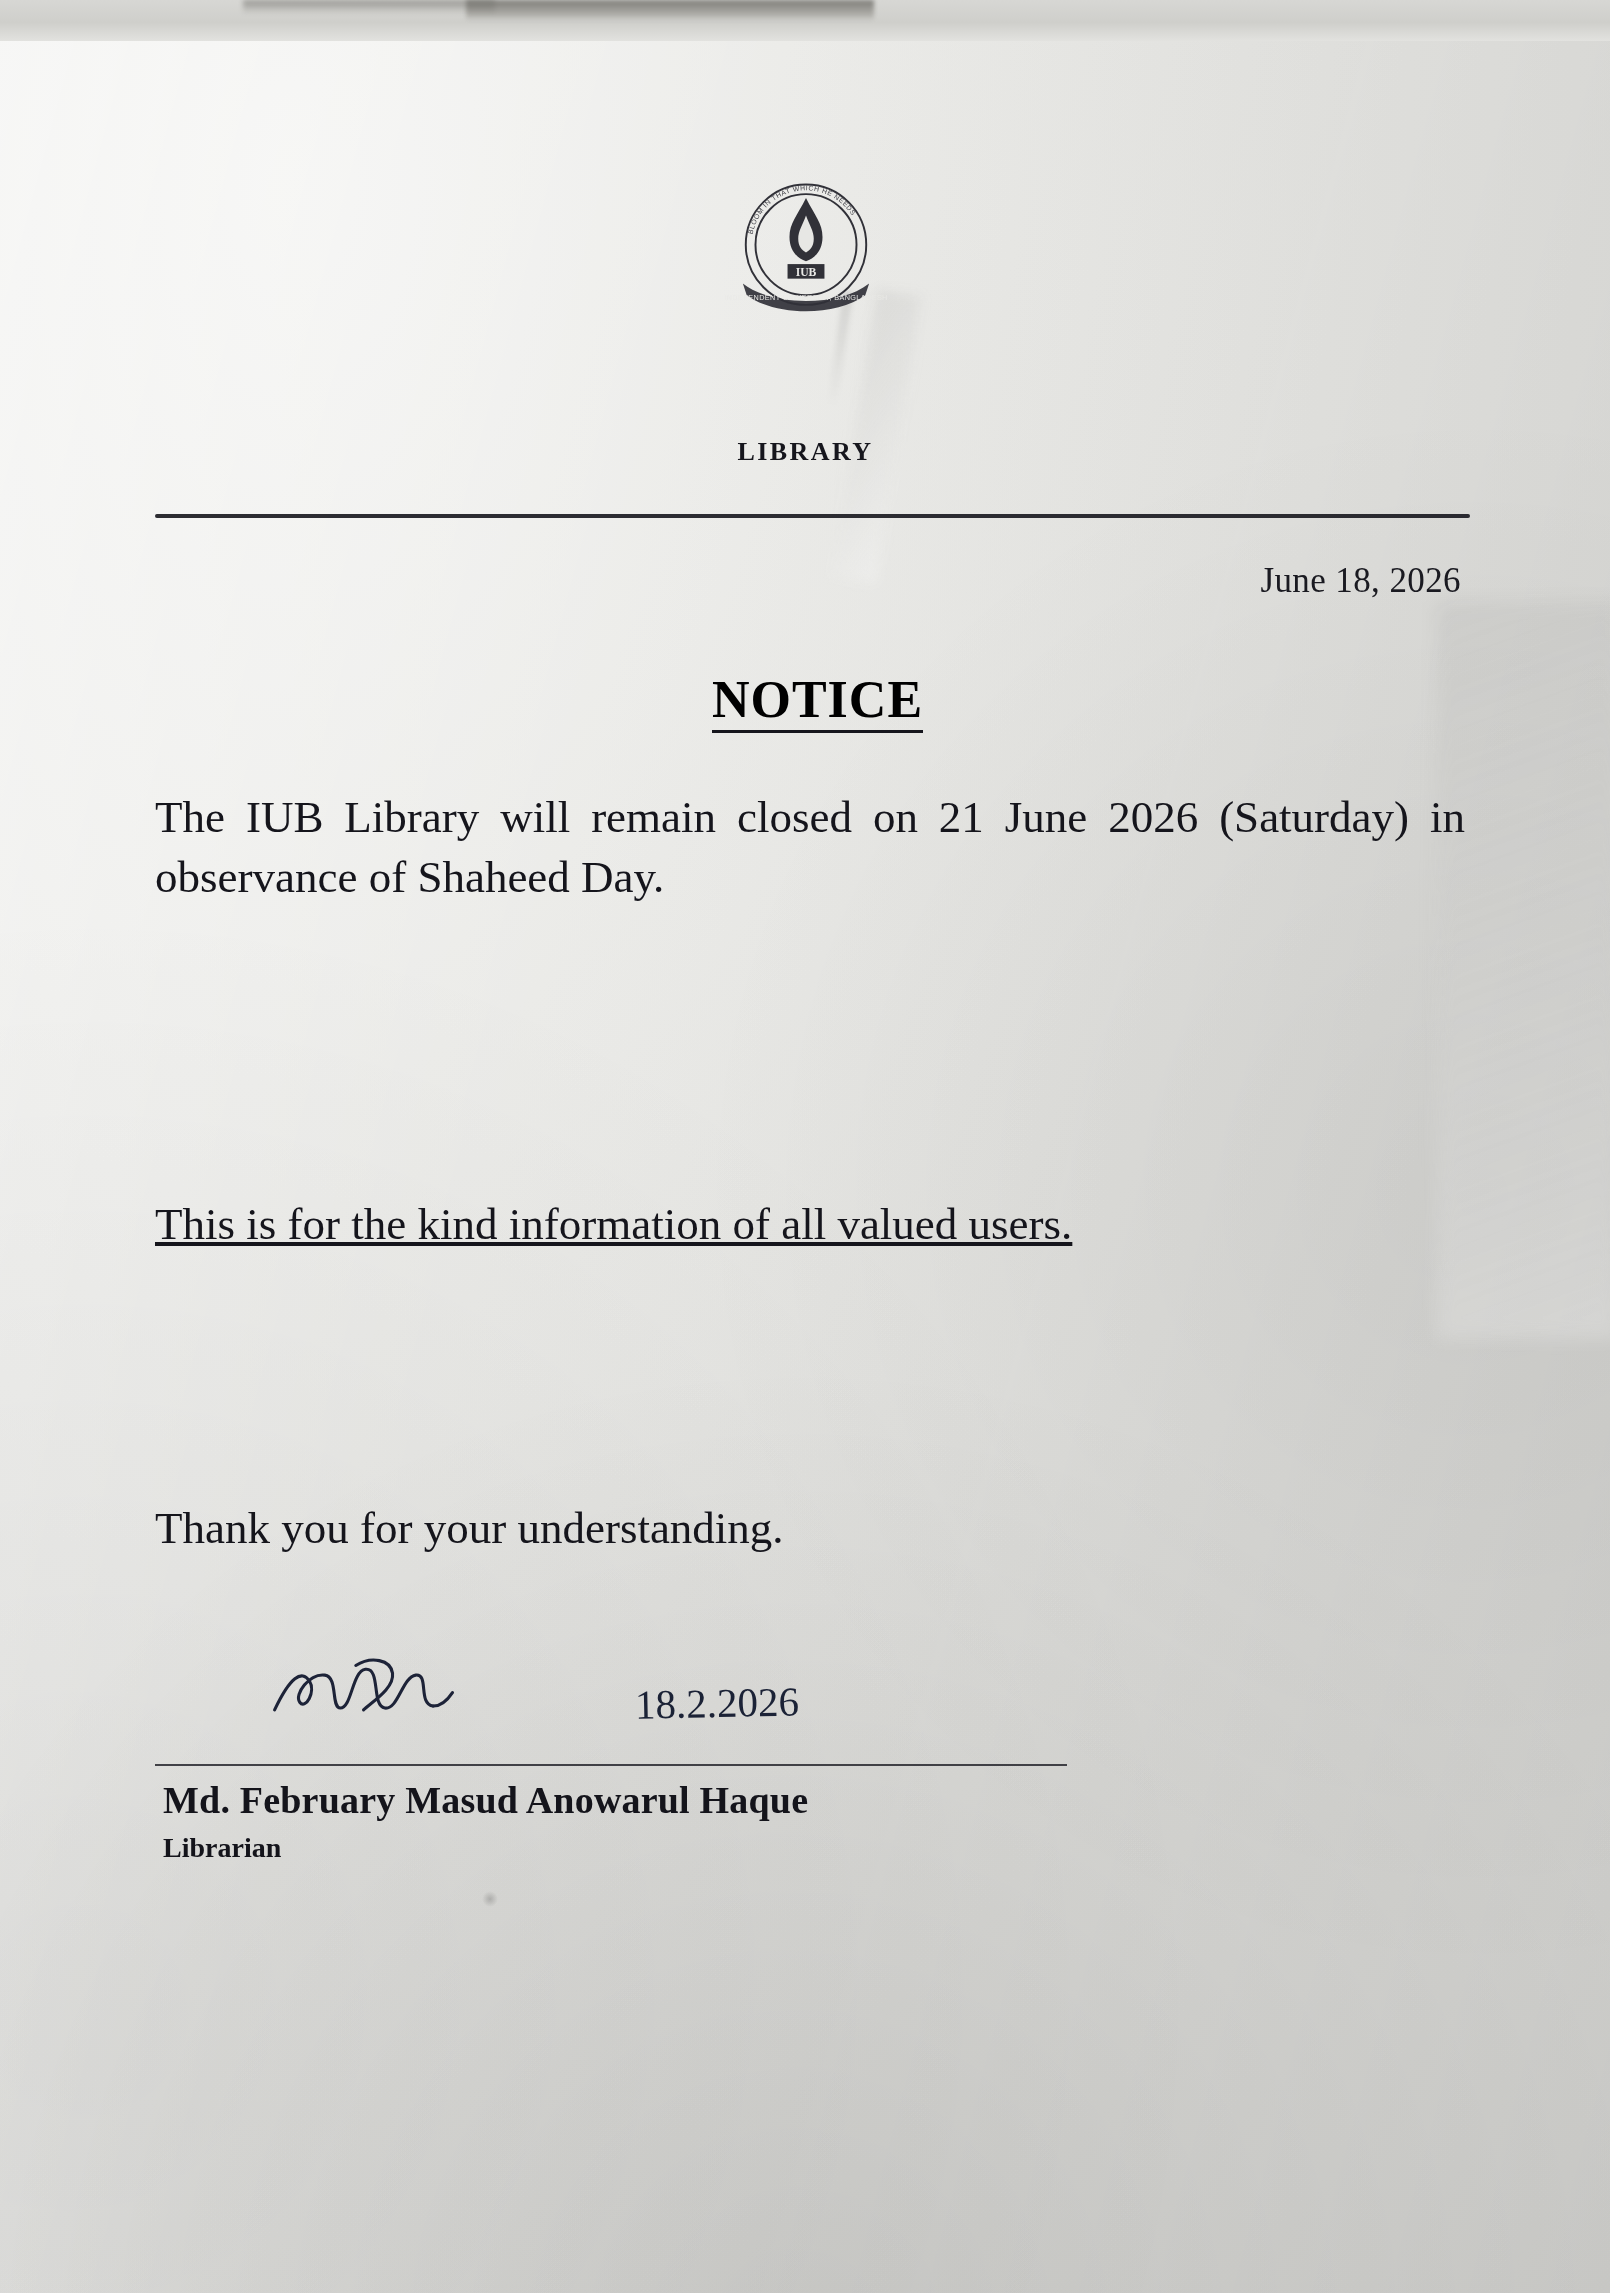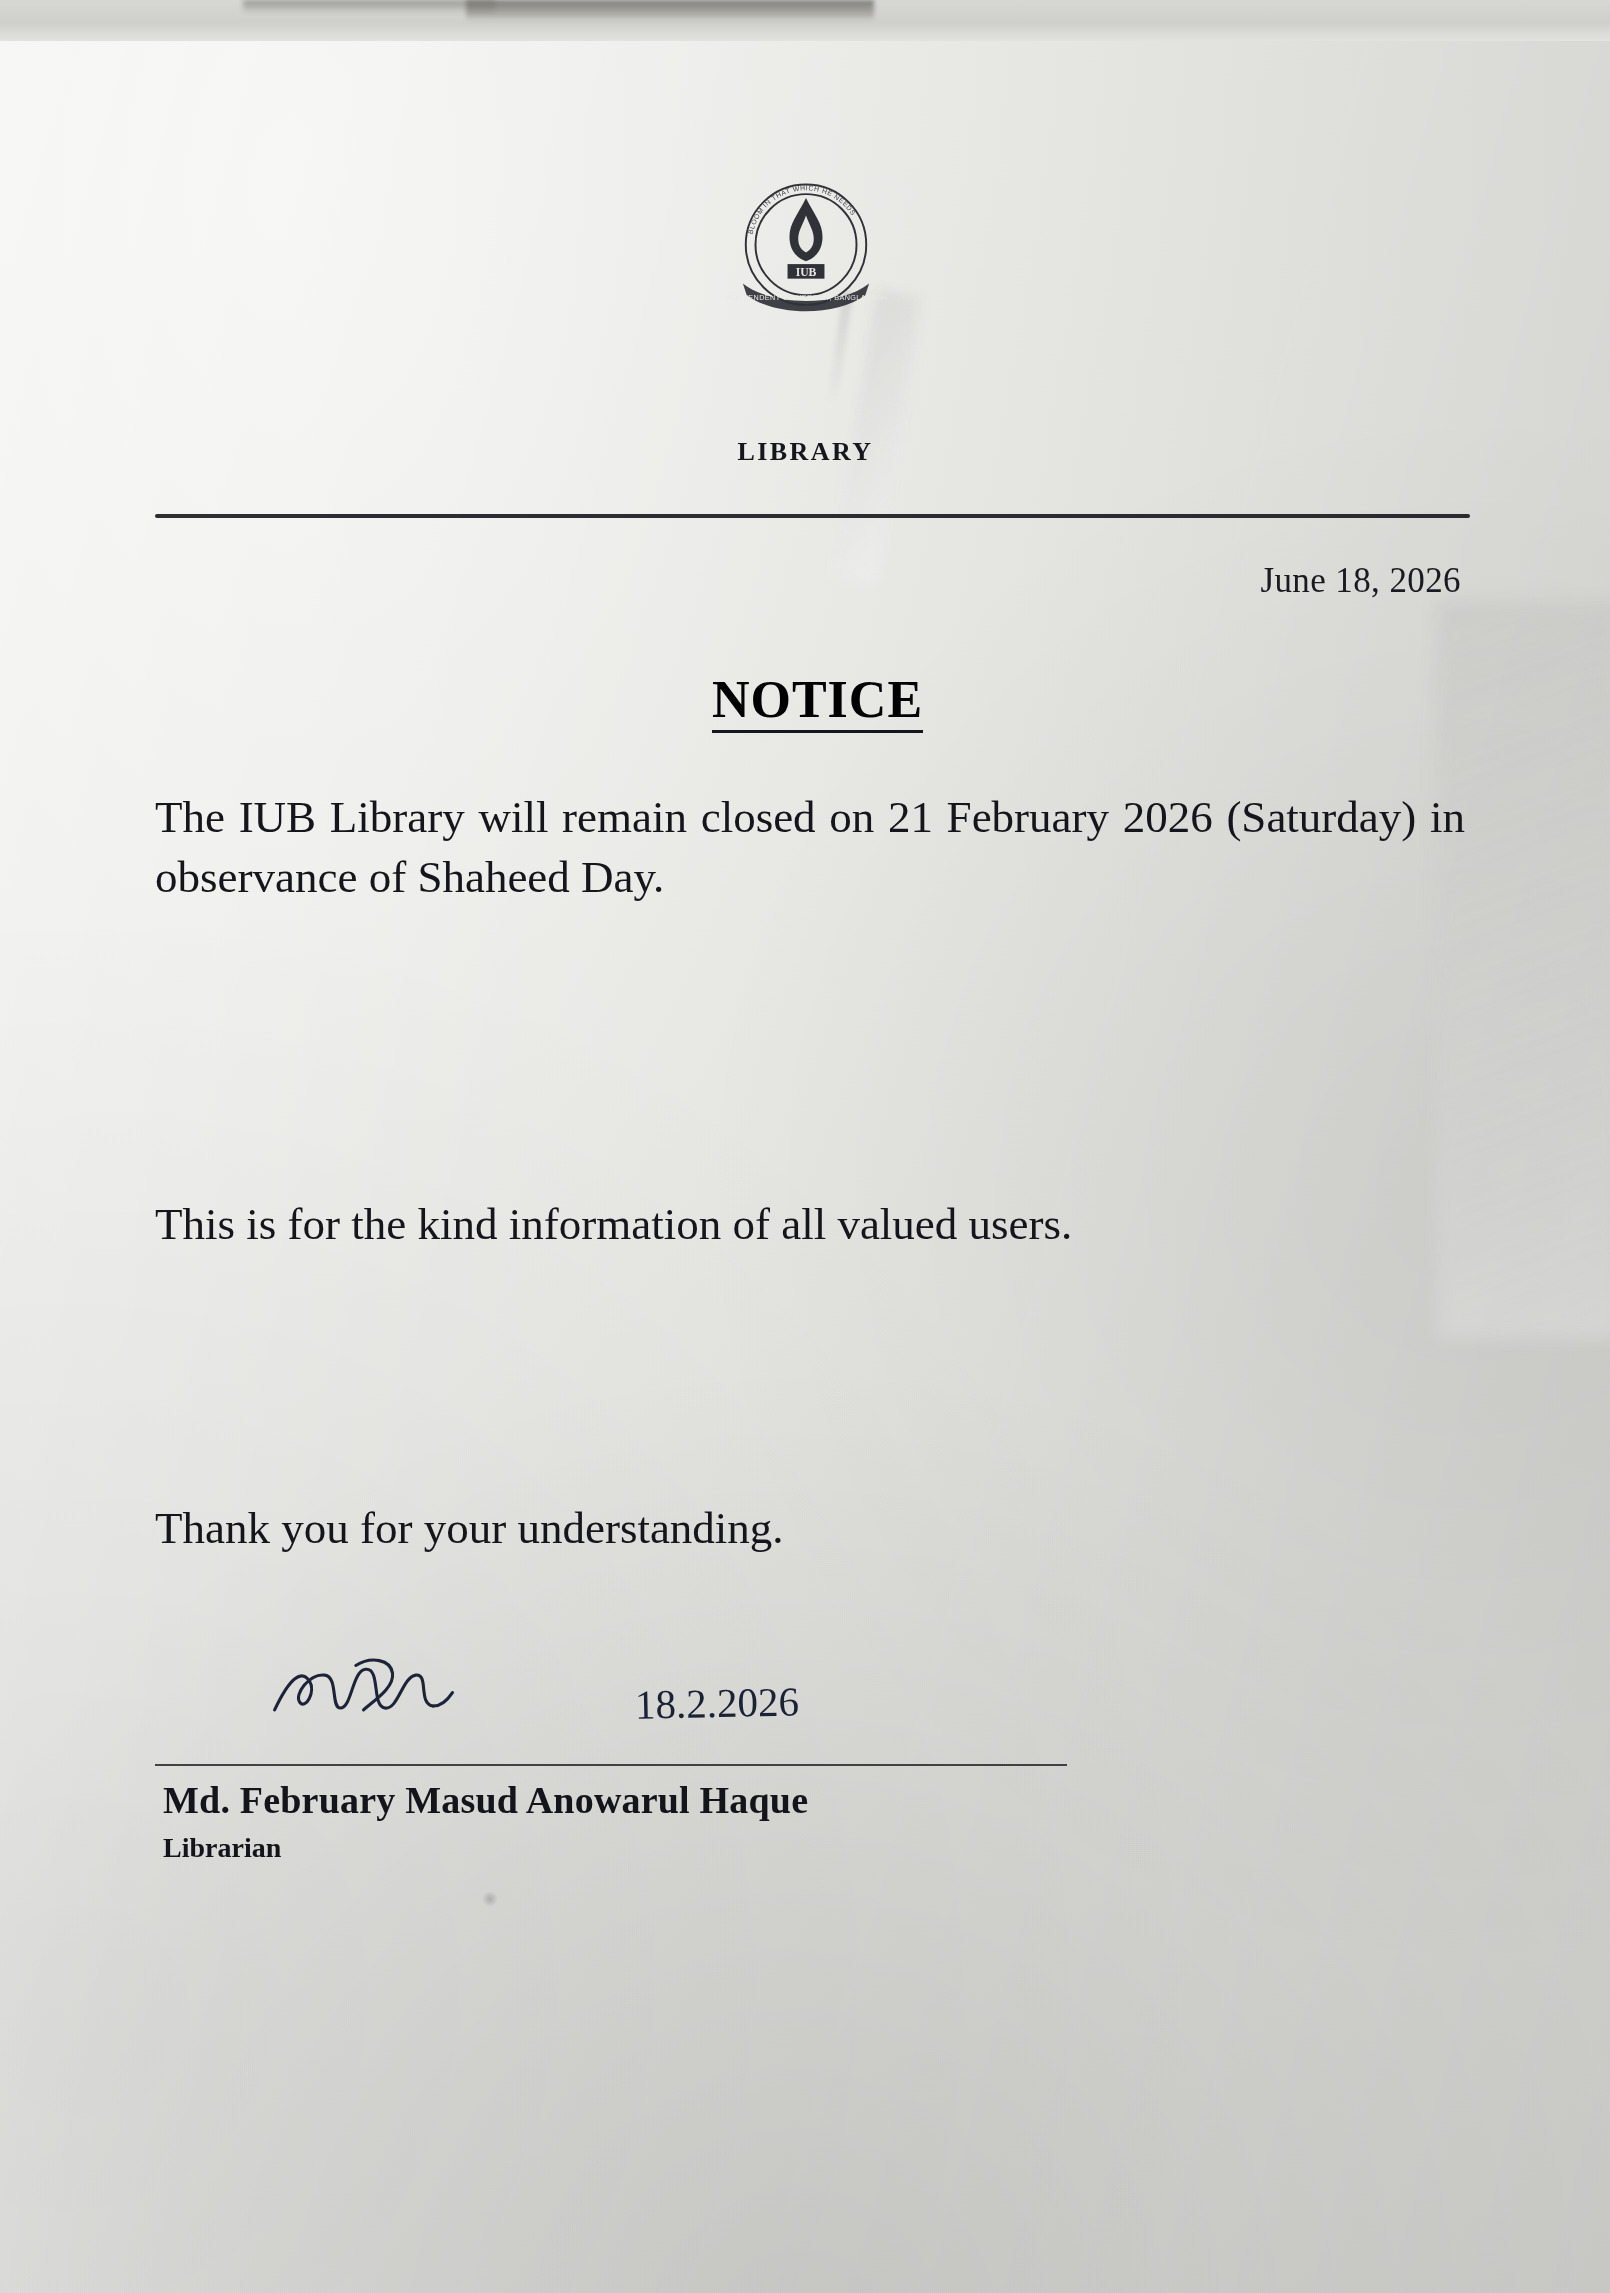--- a/index.html
+++ b/index.html
@@ -148,21 +148,21 @@
     position: absolute;
     left: 155px;
     width: 1310px;
     font-size: 45px;
     line-height: 1.33;
     text-align: justify;
     text-justify: inter-word;
     color: #15151c;
   }
   .p1 { top: 788px; }
-  .p2 { top: 1195px; }
+  .p2 { top: 1195px; text-decoration: underline; }
   .p3 { top: 1499px; text-align: left; }
 
   
   .sign-area {
     position: absolute;
     left: 155px;
     top: 1650px;
     width: 873px;
   }
   .sig-svg { display:block; margin-left: 107px; }
@@ -259,21 +259,21 @@
 
   <div class="lib-head">LIBRARY</div>
   <div class="rule"></div>
 
   <div class="date-line">June 18, 2026</div>
 
   <div class="notice-title">
     <span>NOTICE</span>
   </div>
 
-  <div class="body-block p1">The IUB Library will remain closed on 21 February 2026 (Saturday) in observance of Shaheed Day.</div>
+  <div class="body-block p1">The IUB Library will remain closed on 21 June 2026 (Saturday) in observance of Shaheed Day.</div>
   <div class="body-block p2">This is for the kind information of all valued users.</div>
   <div class="body-block p3">Thank you for your understanding.</div>
 
   <div class="sign-area">
     <svg class="sig-svg" width="408" height="87" viewBox="0 0 420 90" xmlns="http://www.w3.org/2000/svg">
       <g fill="none" stroke="#1d2338" stroke-width="3.2" stroke-linecap="round">
         <path d="M12 62 C28 28 40 20 48 32 C55 43 44 62 38 54 C32 46 48 24 64 26 C78 28 70 60 80 60
                  C92 60 92 22 106 20 C122 18 112 58 126 60 C140 62 144 28 158 26 C172 24 160 56 176 58"></path>
         <path d="M96 16 C112 6 132 10 134 24 C136 40 112 54 104 62"></path>
         <path d="M176 58 C186 58 192 50 196 44"></path>

